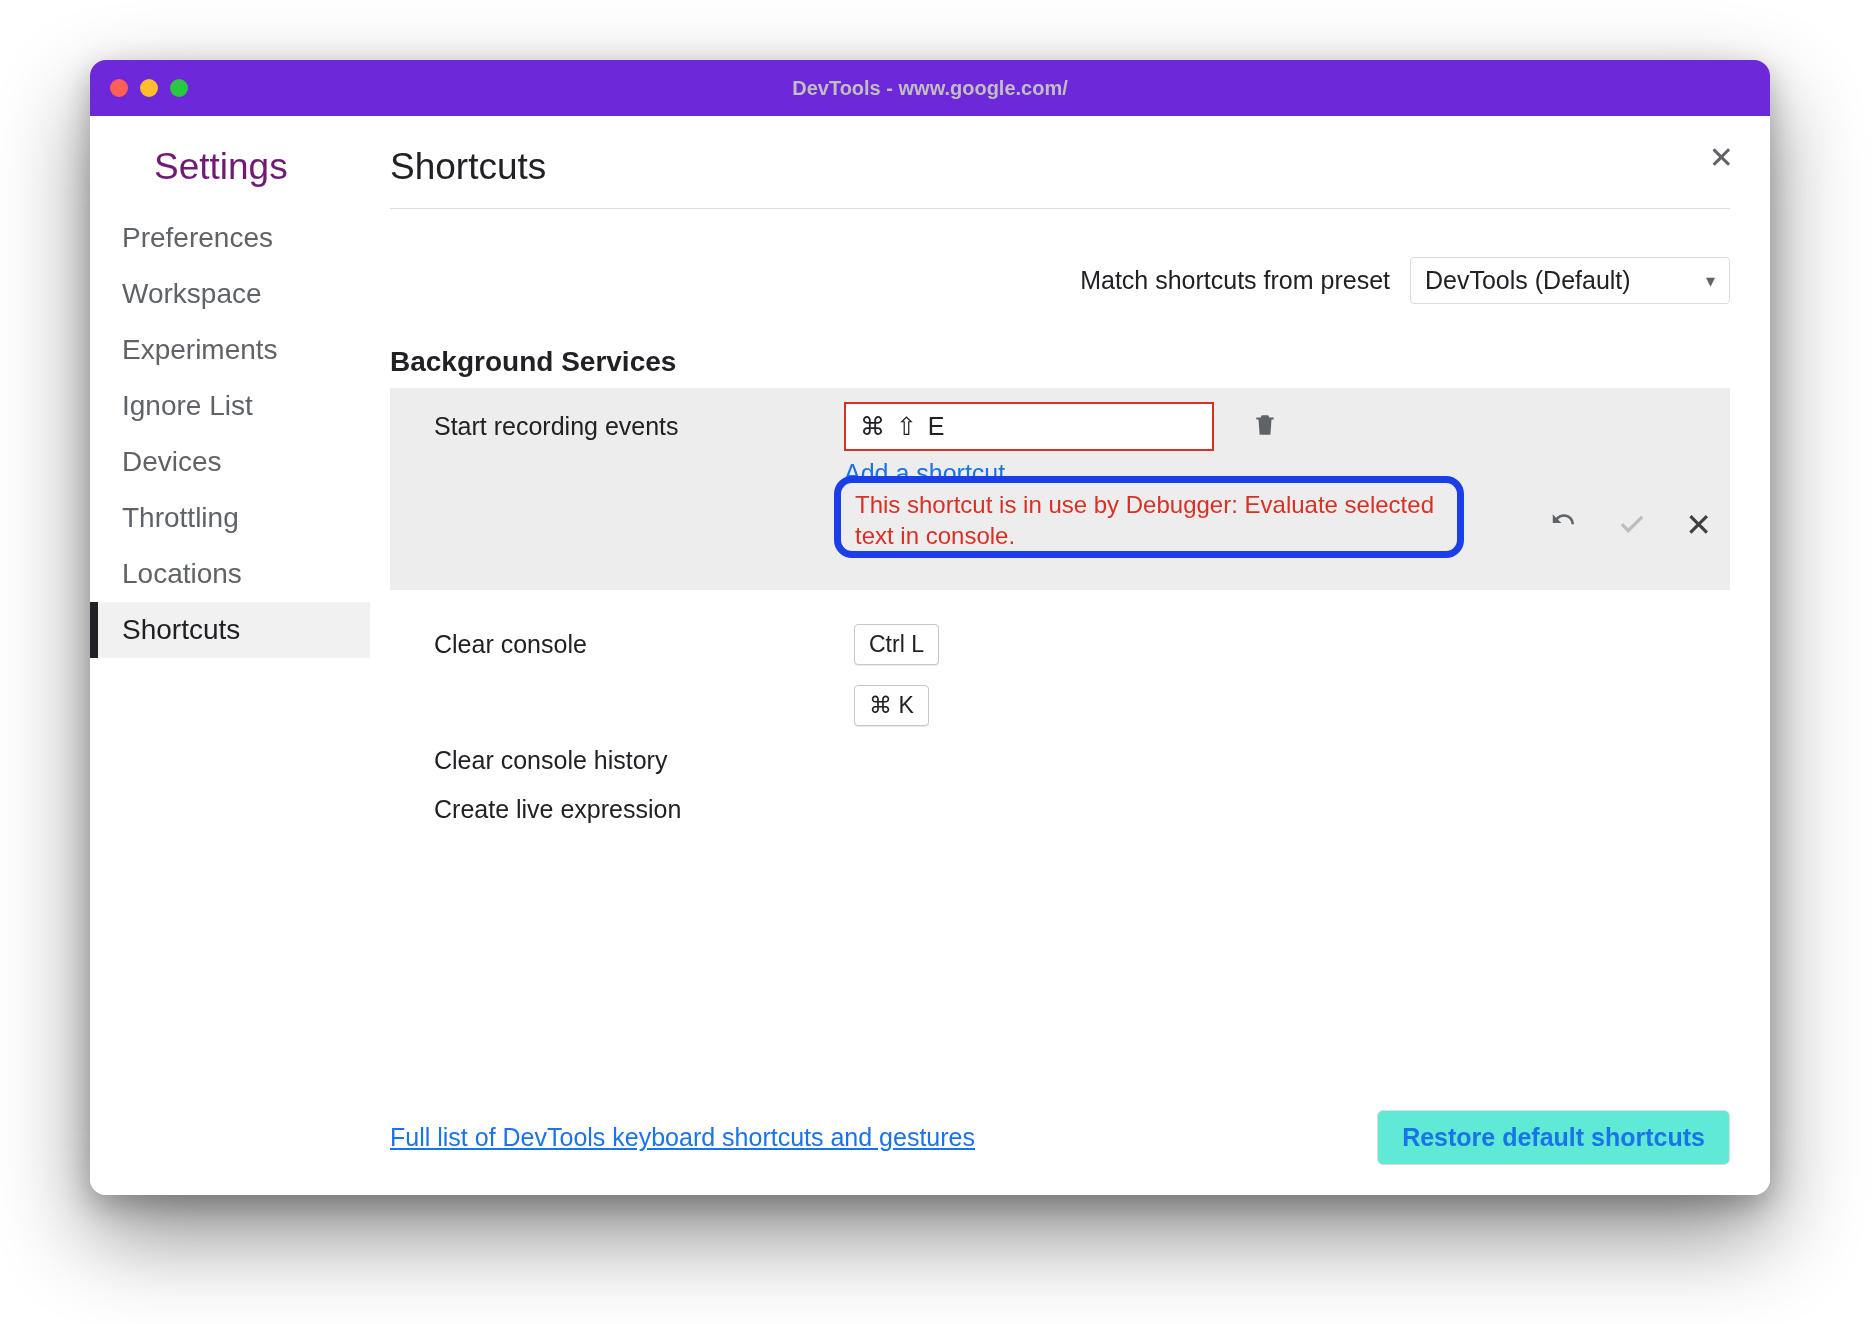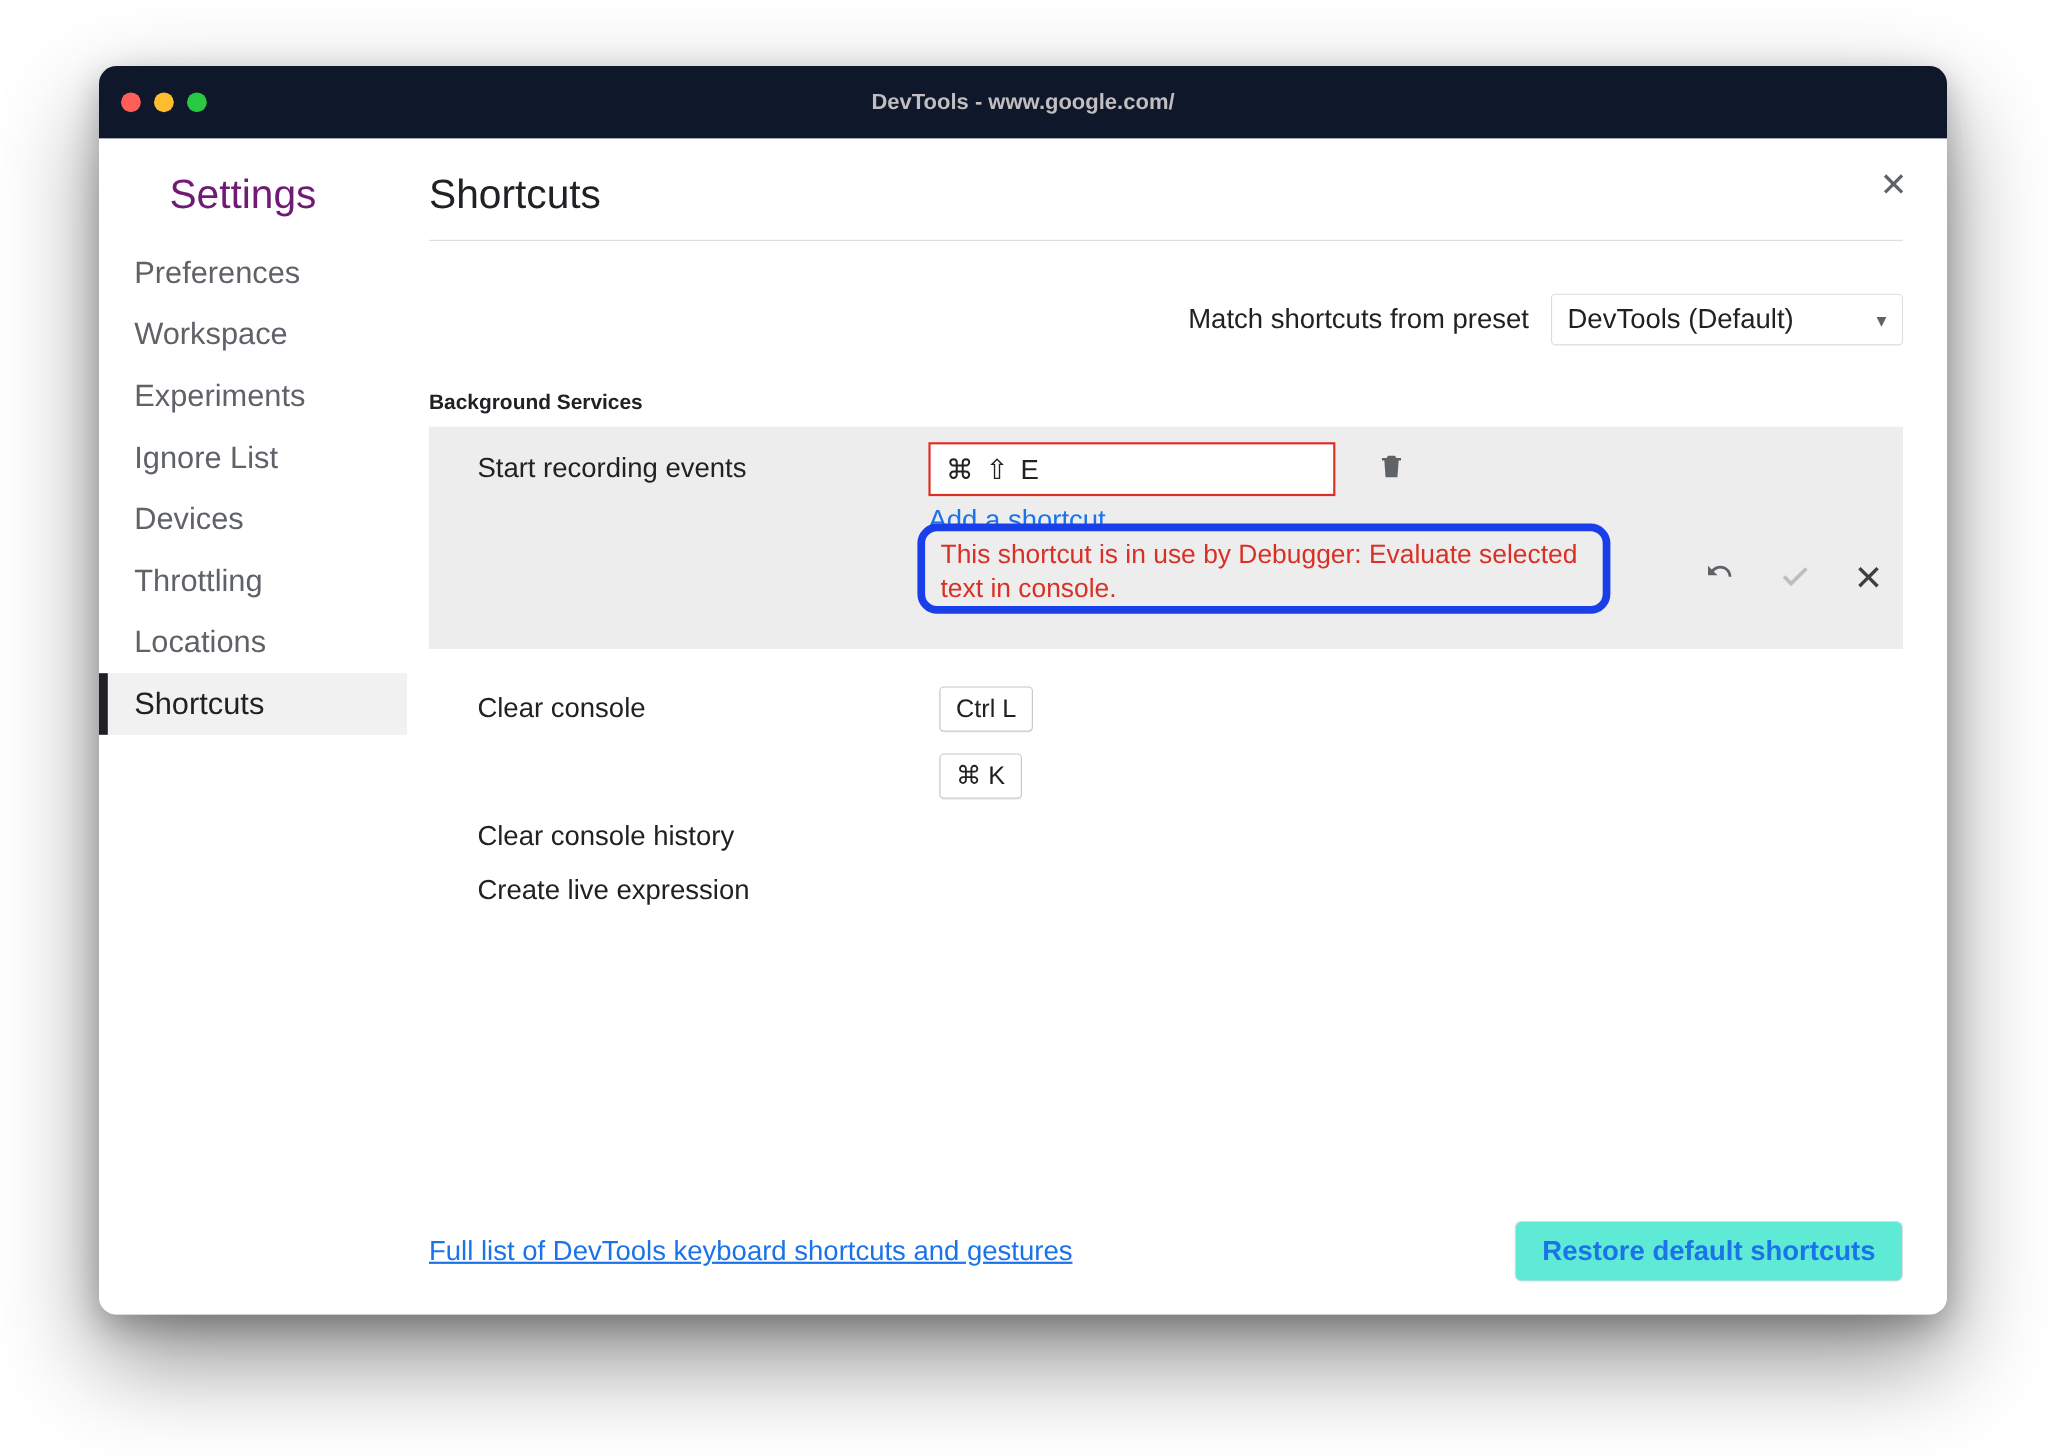--- a/index.html
+++ b/index.html
@@ -23,22 +23,22 @@
     height: 1135px;
     border-radius: 16px;
     overflow: hidden;
     background: #fff;
     box-shadow: 0 40px 90px rgba(0,0,0,0.45), 0 10px 30px rgba(0,0,0,0.25);
     display: flex;
     flex-direction: column;
     position: relative;
   }
   .titlebar {
-    height: 66px;
-    background: #0f172a;
+    height: 56px;
+    background: #6d28d9;
     display: flex;
     align-items: center;
     padding: 0 18px;
     color: #c1bec0;
     font-size: 20px;
     font-weight: 600;
     position: relative;
   }
   .traffic {
     display: flex;
@@ -134,21 +134,21 @@
   .select::after {
     content: "▾";
     position: absolute;
     right: 14px;
     top: 50%;
     transform: translateY(-50%);
     font-size: 18px;
     color: #5f6368;
   }
   .section-header {
-    font-size: 19px;
+    font-size: 28px;
     font-weight: 700;
     color: #202124;
     margin-bottom: 10px;
   }
   .editor-block {
     background: #ededed;
     padding: 14px 18px 18px 44px;
     margin-bottom: 24px;
   }
   .editor-row1 {

